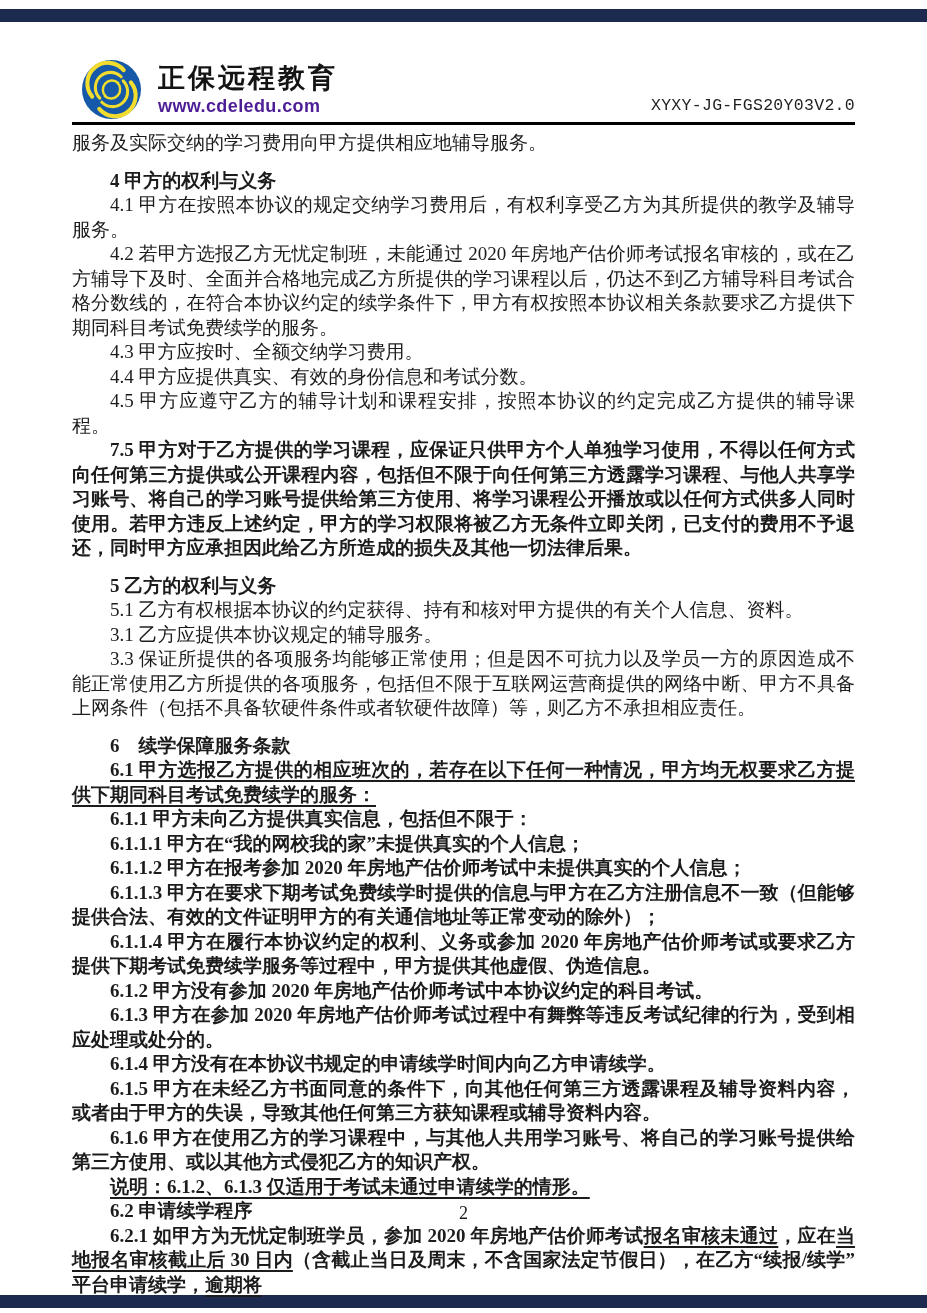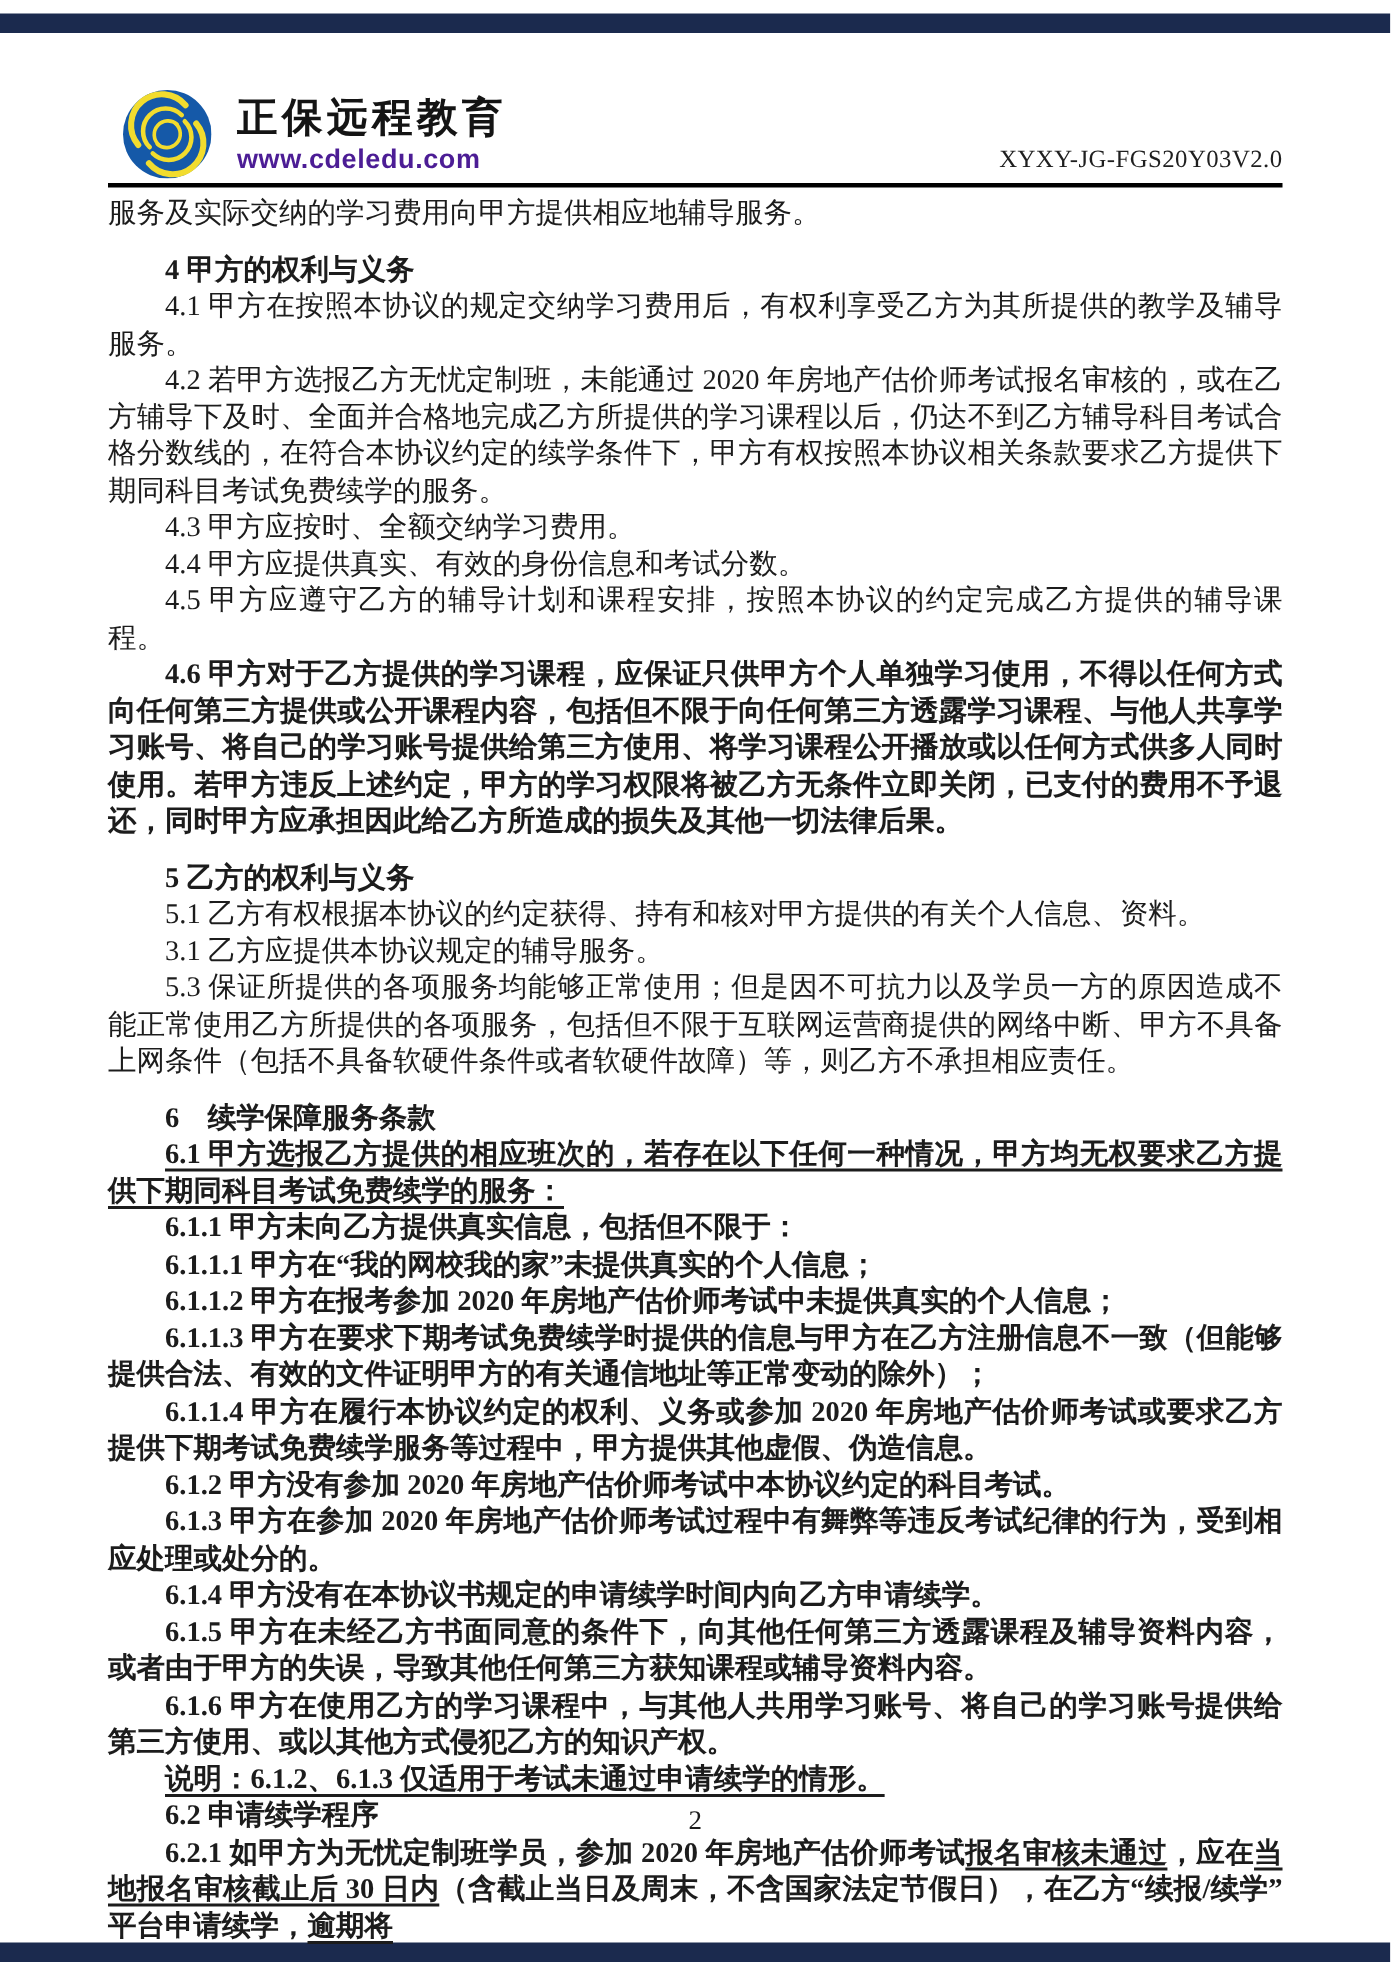--- a/index.html
+++ b/index.html
@@ -22,21 +22,21 @@
   .scan-bar.top{top:9px;}
   .scan-bar.bottom{top:1295px;}
 
   .header{position:absolute;left:72px;top:0;width:783px;height:126px;}
   .logo-wrap{position:absolute;left:10px;top:60px;width:59px;height:59px;}
   .brand-text{position:absolute;left:86px;top:62px;font-family:"Liberation Sans","DejaVu Sans",sans-serif;}
   .brand-name{font-size:27px;font-weight:bold;letter-spacing:3px;color:#141414;line-height:32px;}
   .brand-url{font-size:18px;font-weight:bold;letter-spacing:.4px;color:#4c1d95;line-height:24px;}
   .doc-code{
     position:absolute;right:0;top:96px;
-    font-family:Liberation Serif, serif;
+    font-family:Liberation Mono, monospace;
     font-size:16.5px;color:#1f1f1f;letter-spacing:.3px;text-align:right;
   }
   .header-rule{position:absolute;left:0;top:122px;width:783px;height:3px;background:var(--rule);}
 
   .doc-body{
     position:absolute;left:72px;top:131px;width:783px;
     font-size:19px;line-height:24.5px;
     text-align:justify;
     word-break:break-all;
   }
@@ -84,25 +84,25 @@
   </div>
 
   <div class="doc-body">
       <p class="">服务及实际交纳的学习费用向甲方提供相应地辅导服务。</p>
       <p class="heading indent">4 甲方的权利与义务</p>
       <p class="indent">4.1 甲方在按照本协议的规定交纳学习费用后，有权利享受乙方为其所提供的教学及辅导服务。</p>
       <p class="indent">4.2 若甲方选报乙方无忧定制班，未能通过 2020 年房地产估价师考试报名审核的，或在乙方辅导下及时、全面并合格地完成乙方所提供的学习课程以后，仍达不到乙方辅导科目考试合格分数线的，在符合本协议约定的续学条件下，甲方有权按照本协议相关条款要求乙方提供下期同科目考试免费续学的服务。</p>
       <p class="indent">4.3 甲方应按时、全额交纳学习费用。</p>
       <p class="indent">4.4 甲方应提供真实、有效的身份信息和考试分数。</p>
       <p class="indent">4.5 甲方应遵守乙方的辅导计划和课程安排，按照本协议的约定完成乙方提供的辅导课程。</p>
-      <p class="bold indent">4.6 甲方对于乙方提供的学习课程，应保证只供甲方个人单独学习使用，不得以任何方式向任何第三方提供或公开课程内容，包括但不限于向任何第三方透露学习课程、与他人共享学习账号、将自己的学习账号提供给第三方使用、将学习课程公开播放或以任何方式供多人同时使用。若甲方违反上述约定，甲方的学习权限将被乙方无条件立即关闭，已支付的费用不予退还，同时甲方应承担因此给乙方所造成的损失及其他一切法律后果。</p>
+      <p class="bold indent">7.5 甲方对于乙方提供的学习课程，应保证只供甲方个人单独学习使用，不得以任何方式向任何第三方提供或公开课程内容，包括但不限于向任何第三方透露学习课程、与他人共享学习账号、将自己的学习账号提供给第三方使用、将学习课程公开播放或以任何方式供多人同时使用。若甲方违反上述约定，甲方的学习权限将被乙方无条件立即关闭，已支付的费用不予退还，同时甲方应承担因此给乙方所造成的损失及其他一切法律后果。</p>
       <p class="heading indent">5 乙方的权利与义务</p>
       <p class="indent">5.1 乙方有权根据本协议的约定获得、持有和核对甲方提供的有关个人信息、资料。</p>
       <p class="indent">3.1 乙方应提供本协议规定的辅导服务。</p>
-      <p class="indent">5.3 保证所提供的各项服务均能够正常使用；但是因不可抗力以及学员一方的原因造成不能正常使用乙方所提供的各项服务，包括但不限于互联网运营商提供的网络中断、甲方不具备上网条件（包括不具备软硬件条件或者软硬件故障）等，则乙方不承担相应责任。</p>
+      <p class="indent">3.3 保证所提供的各项服务均能够正常使用；但是因不可抗力以及学员一方的原因造成不能正常使用乙方所提供的各项服务，包括但不限于互联网运营商提供的网络中断、甲方不具备上网条件（包括不具备软硬件条件或者软硬件故障）等，则乙方不承担相应责任。</p>
       <p class="heading indent">6　续学保障服务条款</p>
       <p class="bold underline indent">6.1 甲方选报乙方提供的相应班次的，若存在以下任何一种情况，甲方均无权要求乙方提供下期同科目考试免费续学的服务：</p>
       <p class="bold indent">6.1.1 甲方未向乙方提供真实信息，包括但不限于：</p>
       <p class="bold indent">6.1.1.1 甲方在“我的网校我的家”未提供真实的个人信息；</p>
       <p class="bold indent">6.1.1.2 甲方在报考参加 2020 年房地产估价师考试中未提供真实的个人信息；</p>
       <p class="bold indent">6.1.1.3 甲方在要求下期考试免费续学时提供的信息与甲方在乙方注册信息不一致（但能够提供合法、有效的文件证明甲方的有关通信地址等正常变动的除外）；</p>
       <p class="bold indent">6.1.1.4 甲方在履行本协议约定的权利、义务或参加 2020 年房地产估价师考试或要求乙方提供下期考试免费续学服务等过程中，甲方提供其他虚假、伪造信息。</p>
       <p class="bold indent">6.1.2 甲方没有参加 2020 年房地产估价师考试中本协议约定的科目考试。</p>
       <p class="bold indent">6.1.3 甲方在参加 2020 年房地产估价师考试过程中有舞弊等违反考试纪律的行为，受到相应处理或处分的。</p>
       <p class="bold indent">6.1.4 甲方没有在本协议书规定的申请续学时间内向乙方申请续学。</p>

